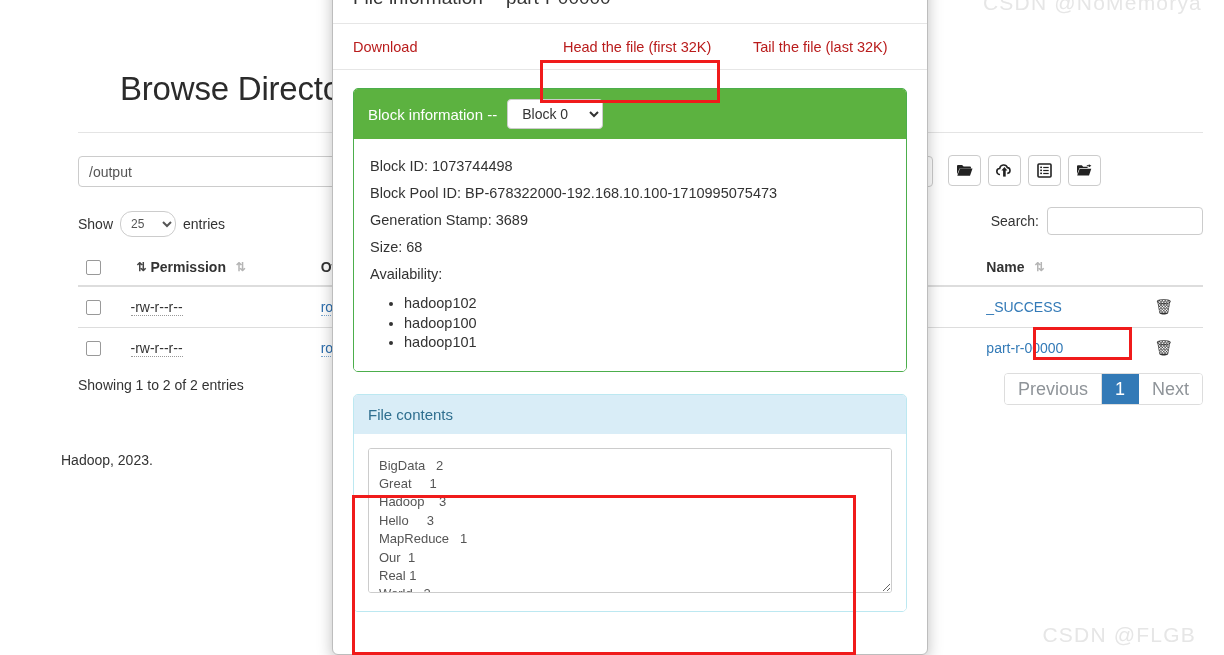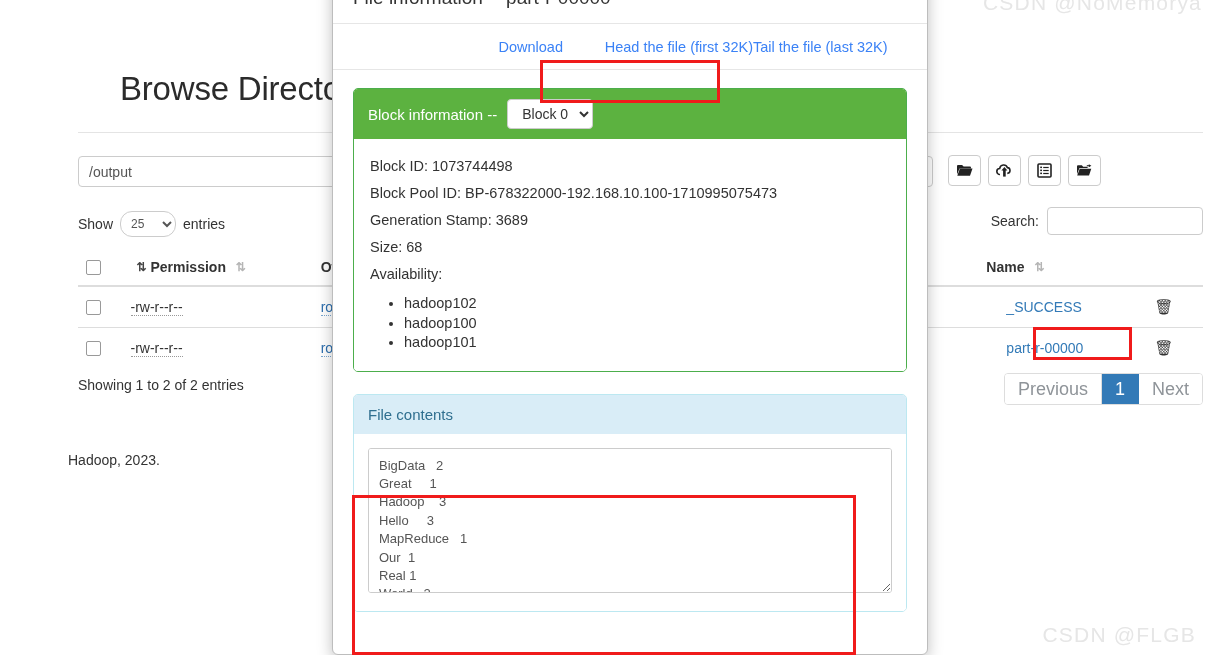--- a/index.html
+++ b/index.html
@@ -176,21 +176,20 @@
   .owner-link {
     color: #2b6dad;
     text-decoration: none;
     border-bottom: 1px dotted #7aa7d0;
     cursor: pointer;
   }
   .name-link {
     color: #337ab7;
     text-decoration: none;
     cursor: pointer;
-    margin-left: 20px;
   }
   .trash {
     color: #333;
     cursor: pointer;
     font-size: 15px;
   }
   .showing-info {
     position: absolute;
     left: 78px;
     top: 377px;
@@ -217,21 +216,21 @@
   }
   .pg:last-child { border-right: none; }
   .pg.active {
     background: #337ab7;
     color: #fff;
     border-color: #337ab7;
   }
   .pg.muted { color: #8f9499; }
   .footer-note {
     position: absolute;
-    left: 68px;
+    left: 61px;
     top: 452px;
     font-size: 14px;
     color: #333;
   }
 
   
   .backdrop {
     position: absolute;
     left: 0; top: 0;
     width: 1224px; height: 655px;
@@ -260,25 +259,24 @@
   }
   .modal-tabs {
     border-top: 1px solid #e6e6e6;
     border-bottom: 1px solid #e6e6e6;
     display: flex;
     align-items: center;
     padding: 15px 20px 14px 20px;
     font-size: 14.5px;
   }
   .modal-tabs a {
-    color: #3b82f6;
+    color: #b91c1c;
     text-decoration: none;
     cursor: pointer;
     white-space: nowrap;
-    text-align: right;
   }
   .tab-download { width: 210px; }
   .tab-head     { width: 190px; }
 
   .modal-body {
     padding: 18px 20px 0 20px;
   }
 
   .panel-green {
     border: 1px solid #4cae4c;
@@ -295,21 +293,21 @@
     font-size: 15px;
   }
   .block-select {
     height: 30px;
     border: 1px solid #ccc;
     border-radius: 4px;
     background: #fff;
     font-family: "Liberation Sans", sans-serif;
     font-size: 14px;
     color: #333;
-    padding: 0 8px 0 10px;
+    padding: 0 18px 0 10px;
   }
   .panel-green-body {
     background: #fff;
     padding: 14px 16px 18px 16px;
     font-size: 14.5px;
     color: #333;
     line-height: 27px;
   }
   .panel-green-body ul {
     margin: 6px 0 0 0;

